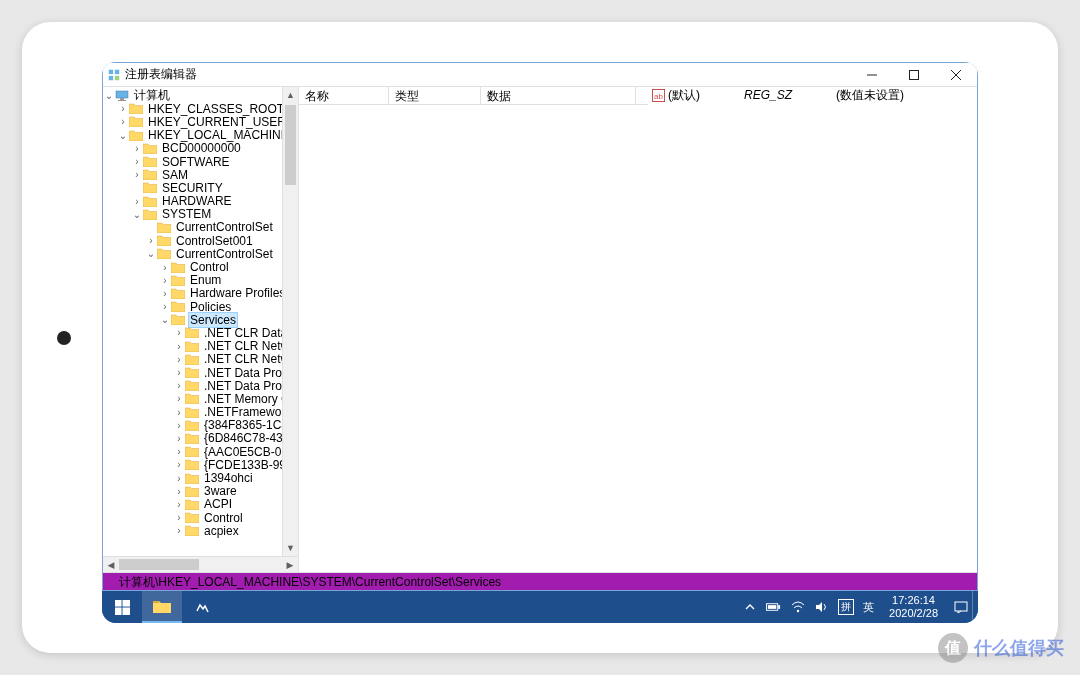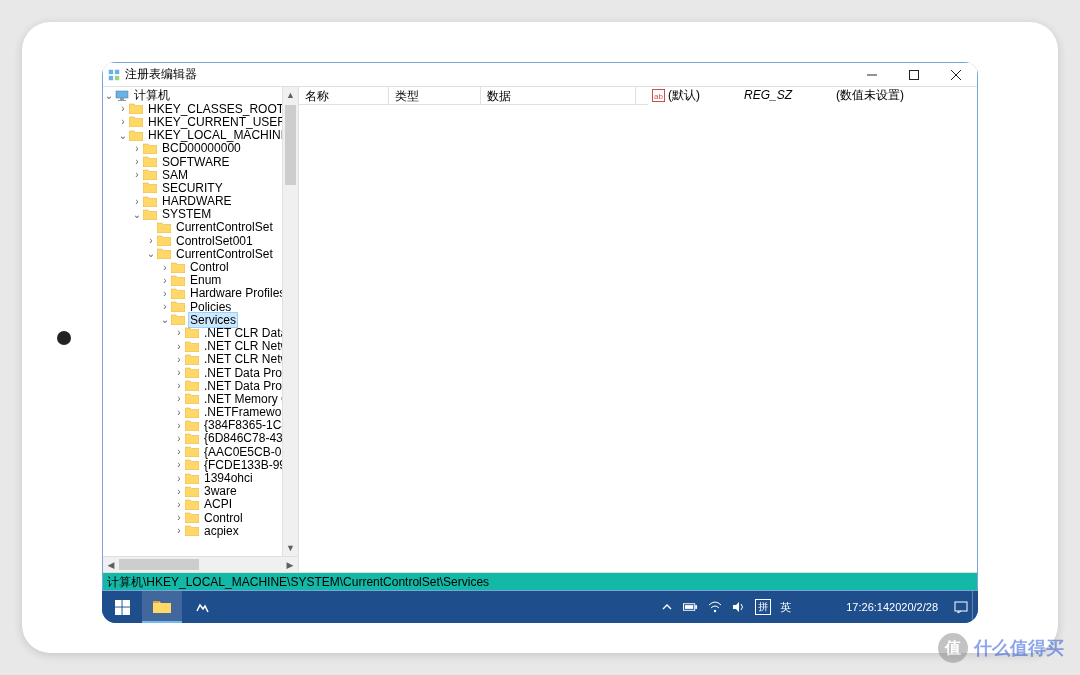--- a/index.html
+++ b/index.html
@@ -42,30 +42,30 @@
 .list-pane { flex: 1; display: flex; flex-direction: row; overflow: hidden; }
 .list-header { display: flex; border-bottom: 1px solid #e0e0e0; height: 18px; }
 .lh-col { padding: 1px 6px; border-right: 1px solid #e0e0e0; font-size: 12px; }
 .list-body { flex: 1; }
 .list-row { display: flex; height: 16px; align-items: center; }
 .lc-name { width: 90px; padding-left: 4px; display: flex; align-items: center; }
 .lc-type { width: 92px; padding-left: 6px; font-style: italic; }
 .lc-data { padding-left: 6px; }
 .val-icon { width: 13px; height: 13px; margin-right: 3px; }
 
-.statusbar { height: 18px; border-top: 1px solid #e0e0e0; padding: 1px 4px; font-size: 12px; background: #14b8a6; }
+.statusbar { height: 18px; border-top: 1px solid #e0e0e0; padding: 1px 16px; font-size: 12px; background: #a21caf; }
 
 
 .taskbar { position: absolute; bottom: 0; left: 0; right: 0; height: 32px; background: #1f4e8c; display: flex; align-items: center; color: #fff; }
 .tb-btn { width: 40px; height: 32px; display: flex; align-items: center; justify-content: center; }
 .tb-btn.active { background: rgba(255,255,255,0.15); border-bottom: 2px solid #76b9ed; }
 .tb-spacer { flex: 1; }
 .tray { display: flex; align-items: center; gap: 9px; padding-right: 4px; font-size: 11px; }
 .tray-ico { width: 15px; height: 15px; display: flex; align-items: center; justify-content: center; }
-.clock { display: flex; flex-direction: row; align-items: center; line-height: 13px; padding: 0 6px; font-size: 11px; margin-left: 40px; }
+.clock { display: flex; flex-direction: column; align-items: center; line-height: 13px; padding: 0 6px; font-size: 11px; }
 .desk-btn { width: 6px; height: 32px; border-left: 1px solid rgba(255,255,255,0.3); }
 
 
 .watermark { position: absolute; right: 16px; bottom: 12px; display: flex; align-items: center; gap: 6px; opacity: 0.5; }
 .wm-badge { width: 30px; height: 30px; border-radius: 50%; background: #888; color: #fff; font-size: 16px; display: flex; align-items: center; justify-content: center; font-weight: bold; }
 .wm-text { font-size: 18px; color: #1d4ed8; font-weight: bold; }
 </style>
 </head>
 <body>
 

